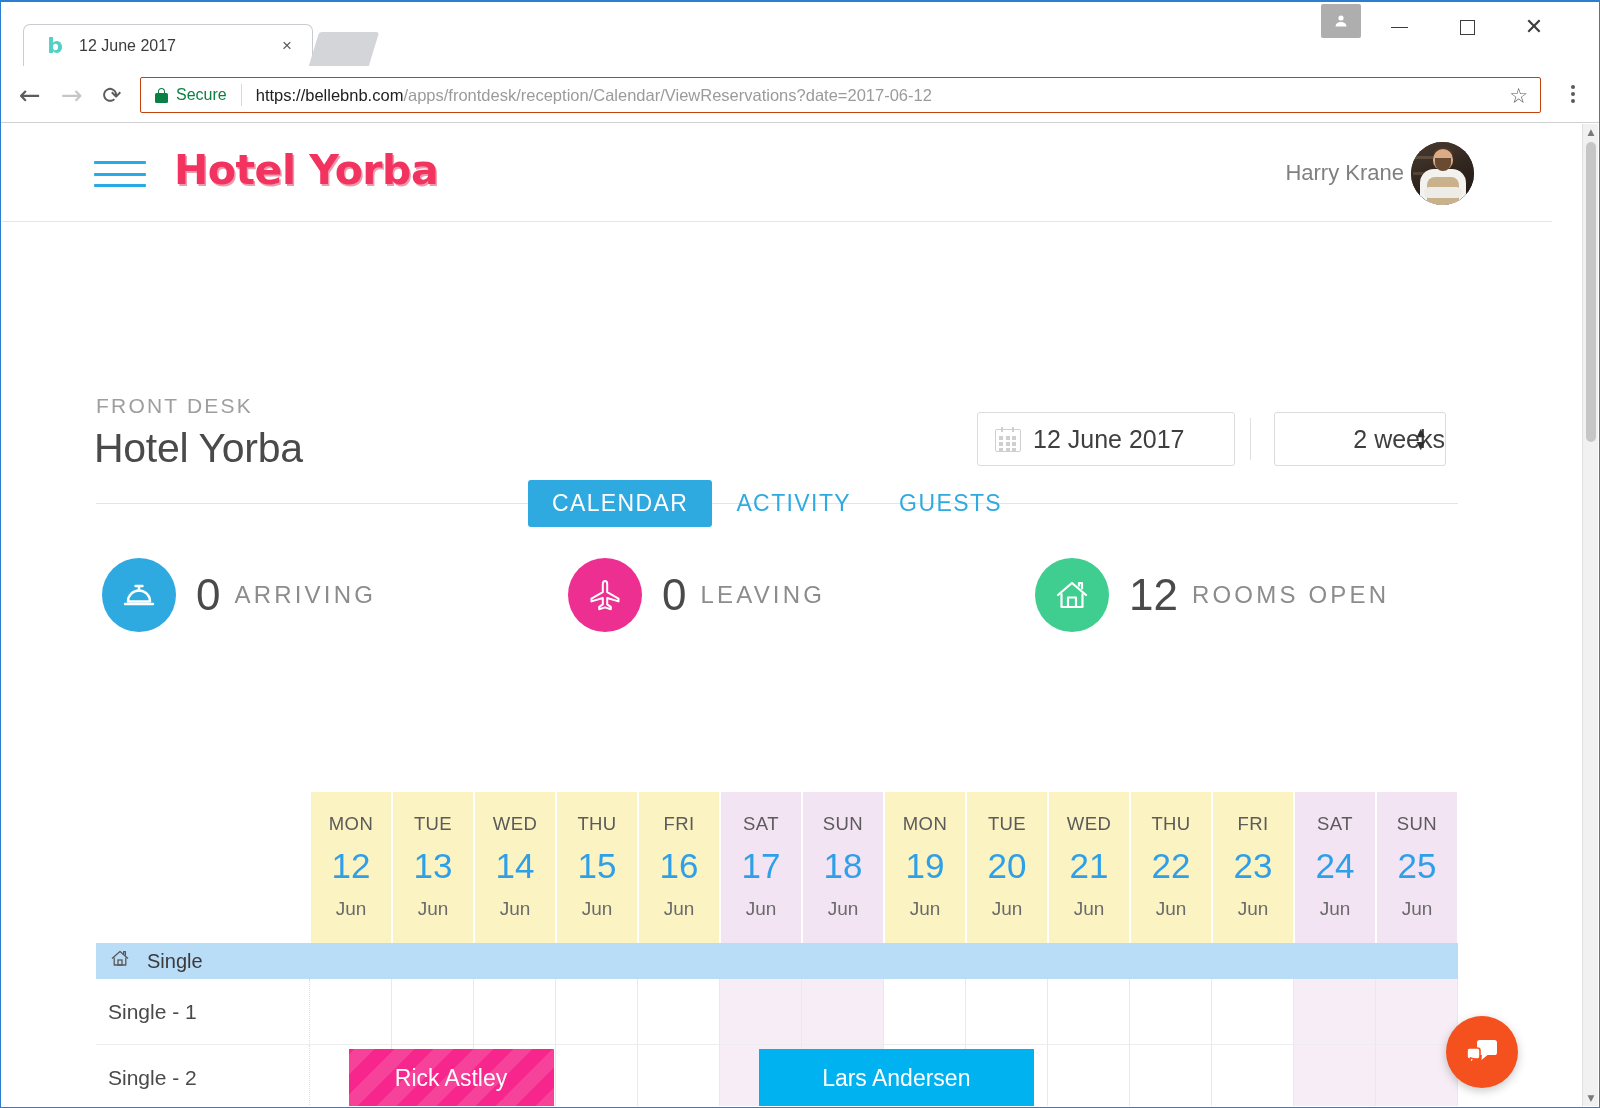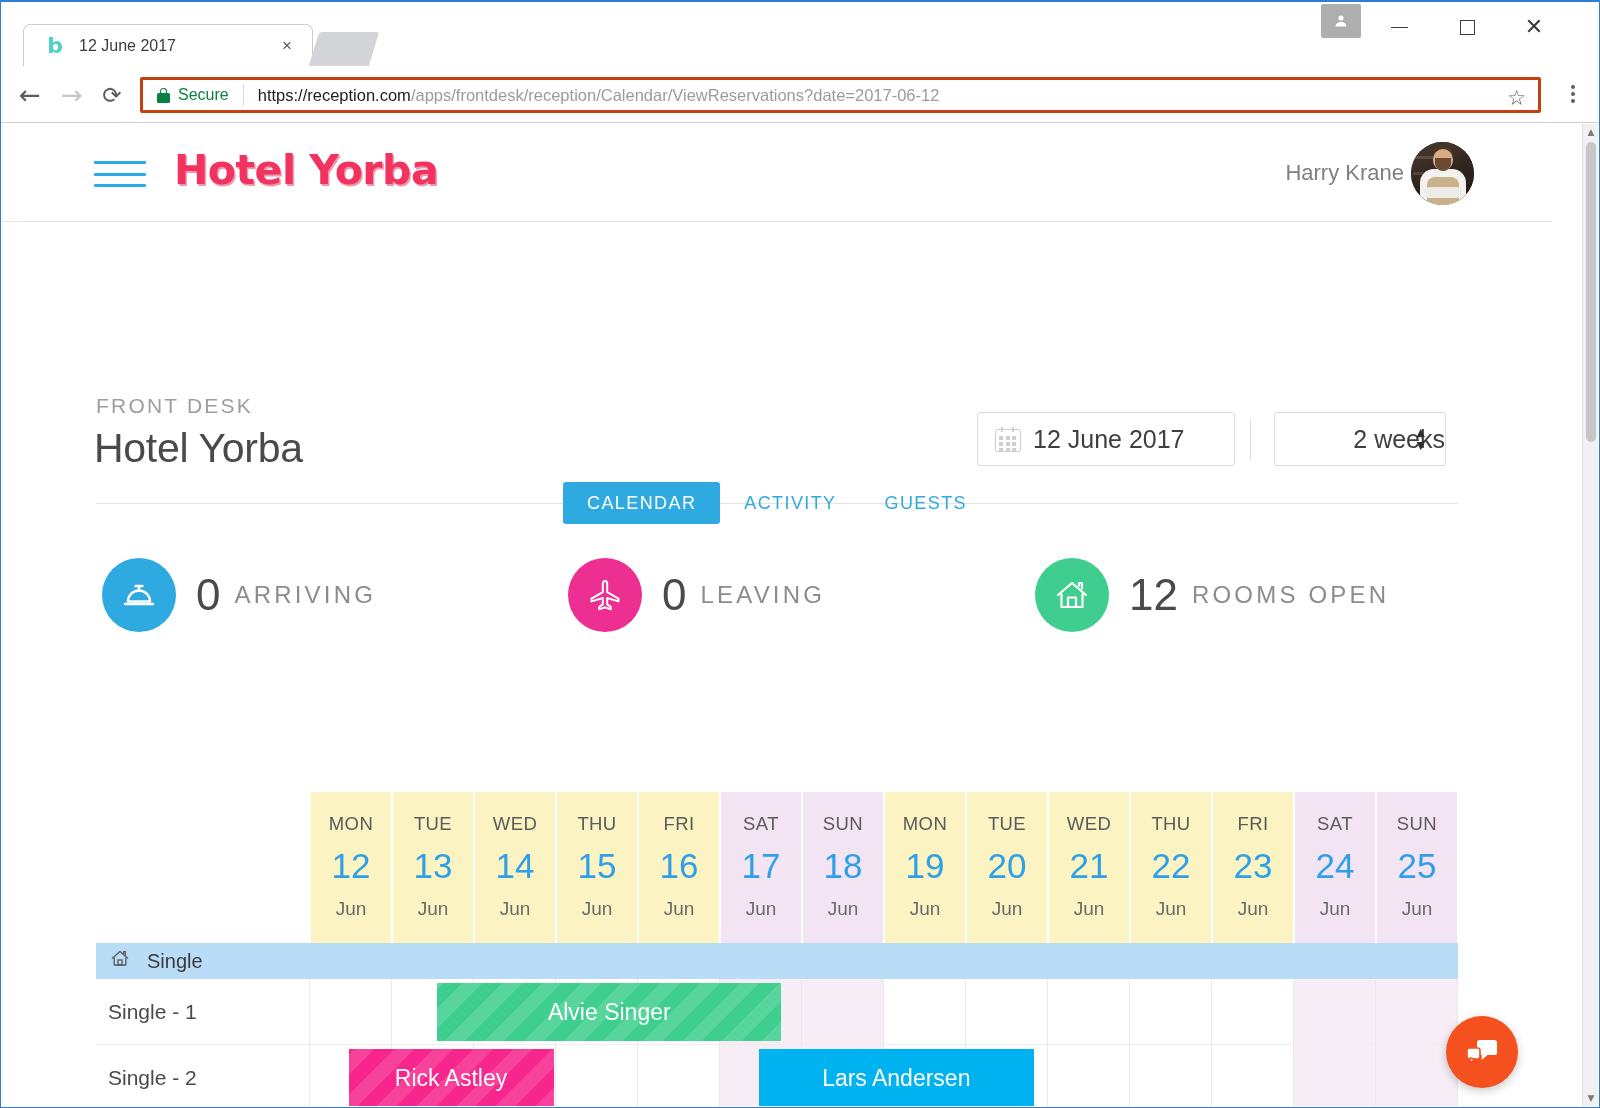--- a/index.html
+++ b/index.html
@@ -80,21 +80,21 @@
     display: flex; align-items: center; justify-content: center;
     font-size: 26px; color: #5c5c5c; cursor: pointer;
     font-family: "DejaVu Sans", sans-serif; line-height: 1;
   }
   #nav-back    { left: 12px; }
   #nav-forward { left: 54px; color: #c6c6c6; }
   #nav-reload  { left: 94px; font-size: 23px; }
 
   #omnibox {
     position: absolute; left: 139px; top: 11px; right: 58px; height: 36px;
-    border: 3px solid #c2410c; border-radius: 2px; background: #fff;
+    border: 1px solid #c2410c; border-radius: 2px; background: #fff;
     display: flex; align-items: center;
   }
   #omnibox .lock-icon { margin-left: 14px; width: 13px; height: 15px; position: relative; }
   #omnibox .lock-icon .body {
     position: absolute; bottom: 0; left: 0; width: 13px; height: 10px;
     background: #0b8043; border-radius: 1.5px;
   }
   #omnibox .lock-icon .shackle {
     position: absolute; top: 0; left: 3px; width: 7px; height: 7px;
     border: 1.8px solid #0b8043; border-bottom: none; border-radius: 4px 4px 0 0;
@@ -216,21 +216,21 @@
   }
 
   #tabs-rule {
     position: absolute; left: 94px; right: 94px; top: 281px; height: 1px; background: #e4e4e4;
   }
   #tabs {
     position: absolute; left: 0; right: 0; top: 259px; height: 44px;
     display: flex; justify-content: center; align-items: center; gap: 0;
   }
   .tab {
-    font-size: 18px; letter-spacing: 1.4px; color: #2eaae0; cursor: pointer;
+    font-size: 23px; letter-spacing: 1.4px; color: #2eaae0; cursor: pointer;
     padding: 12px 24px; background: transparent; border: none; line-height: 1;
   }
   .tab.active { background: #2eaae0; color: #fff; border-radius: 3px; }
 
   
   #stats { position: absolute; left: 0; top: 336px; width: 100%; height: 96px; }
   .stat { position: absolute; display: flex; align-items: center; }
   #stat-arriving { left: 100px; top: 0; }
   #stat-leaving  { left: 566px; top: 0; }
   #stat-open     { left: 1033px; top: 0; }
@@ -365,21 +365,21 @@
     <div class="nav-btn" id="nav-forward">→</div>
     <div class="nav-btn" id="nav-reload">⟳</div>
 
     <div id="omnibox">
       <span class="lock-icon">
         <span class="shackle"></span>
           <span class="body"></span>
       </span>
       <span class="secure-label">Secure</span>
       <span class="divider"></span>
-      <span class="url"><span class="host">https://reception.com</span><span>/apps/frontdesk/reception/Calendar/ViewReservations?date=2017-06-12</span></span>
+      <span class="url"><span class="host">https://bellebnb.com</span><span>/apps/frontdesk/reception/Calendar/ViewReservations?date=2017-06-12</span></span>
       <span class="star">☆</span>
     </div>
     <div id="chrome-menu">
         <i></i>
         <i></i>
         <i></i>
       </div>
   </div>
 
   <div id="viewport">
@@ -584,23 +584,20 @@
                 <div class="daycol"></div>
                 <div class="daycol we"></div>
                 <div class="daycol we"></div>
                 <div class="daycol"></div>
                 <div class="daycol"></div>
                 <div class="daycol"></div>
                 <div class="daycol"></div>
                 <div class="daycol"></div>
                 <div class="daycol we"></div>
                 <div class="daycol we"></div>
-                <div class="bar green" style="left: 341.1px; width: 344.4px;">
-                  <span>Alvie Singer</span>
-                </div>
               </div>
               <div class="row res-row">
                 <div class="room-cell">Single - 2</div>
                 <div class="daycol"></div>
                 <div class="daycol"></div>
                 <div class="daycol"></div>
                 <div class="daycol"></div>
                 <div class="daycol"></div>
                 <div class="daycol we"></div>
                 <div class="daycol we"></div>

